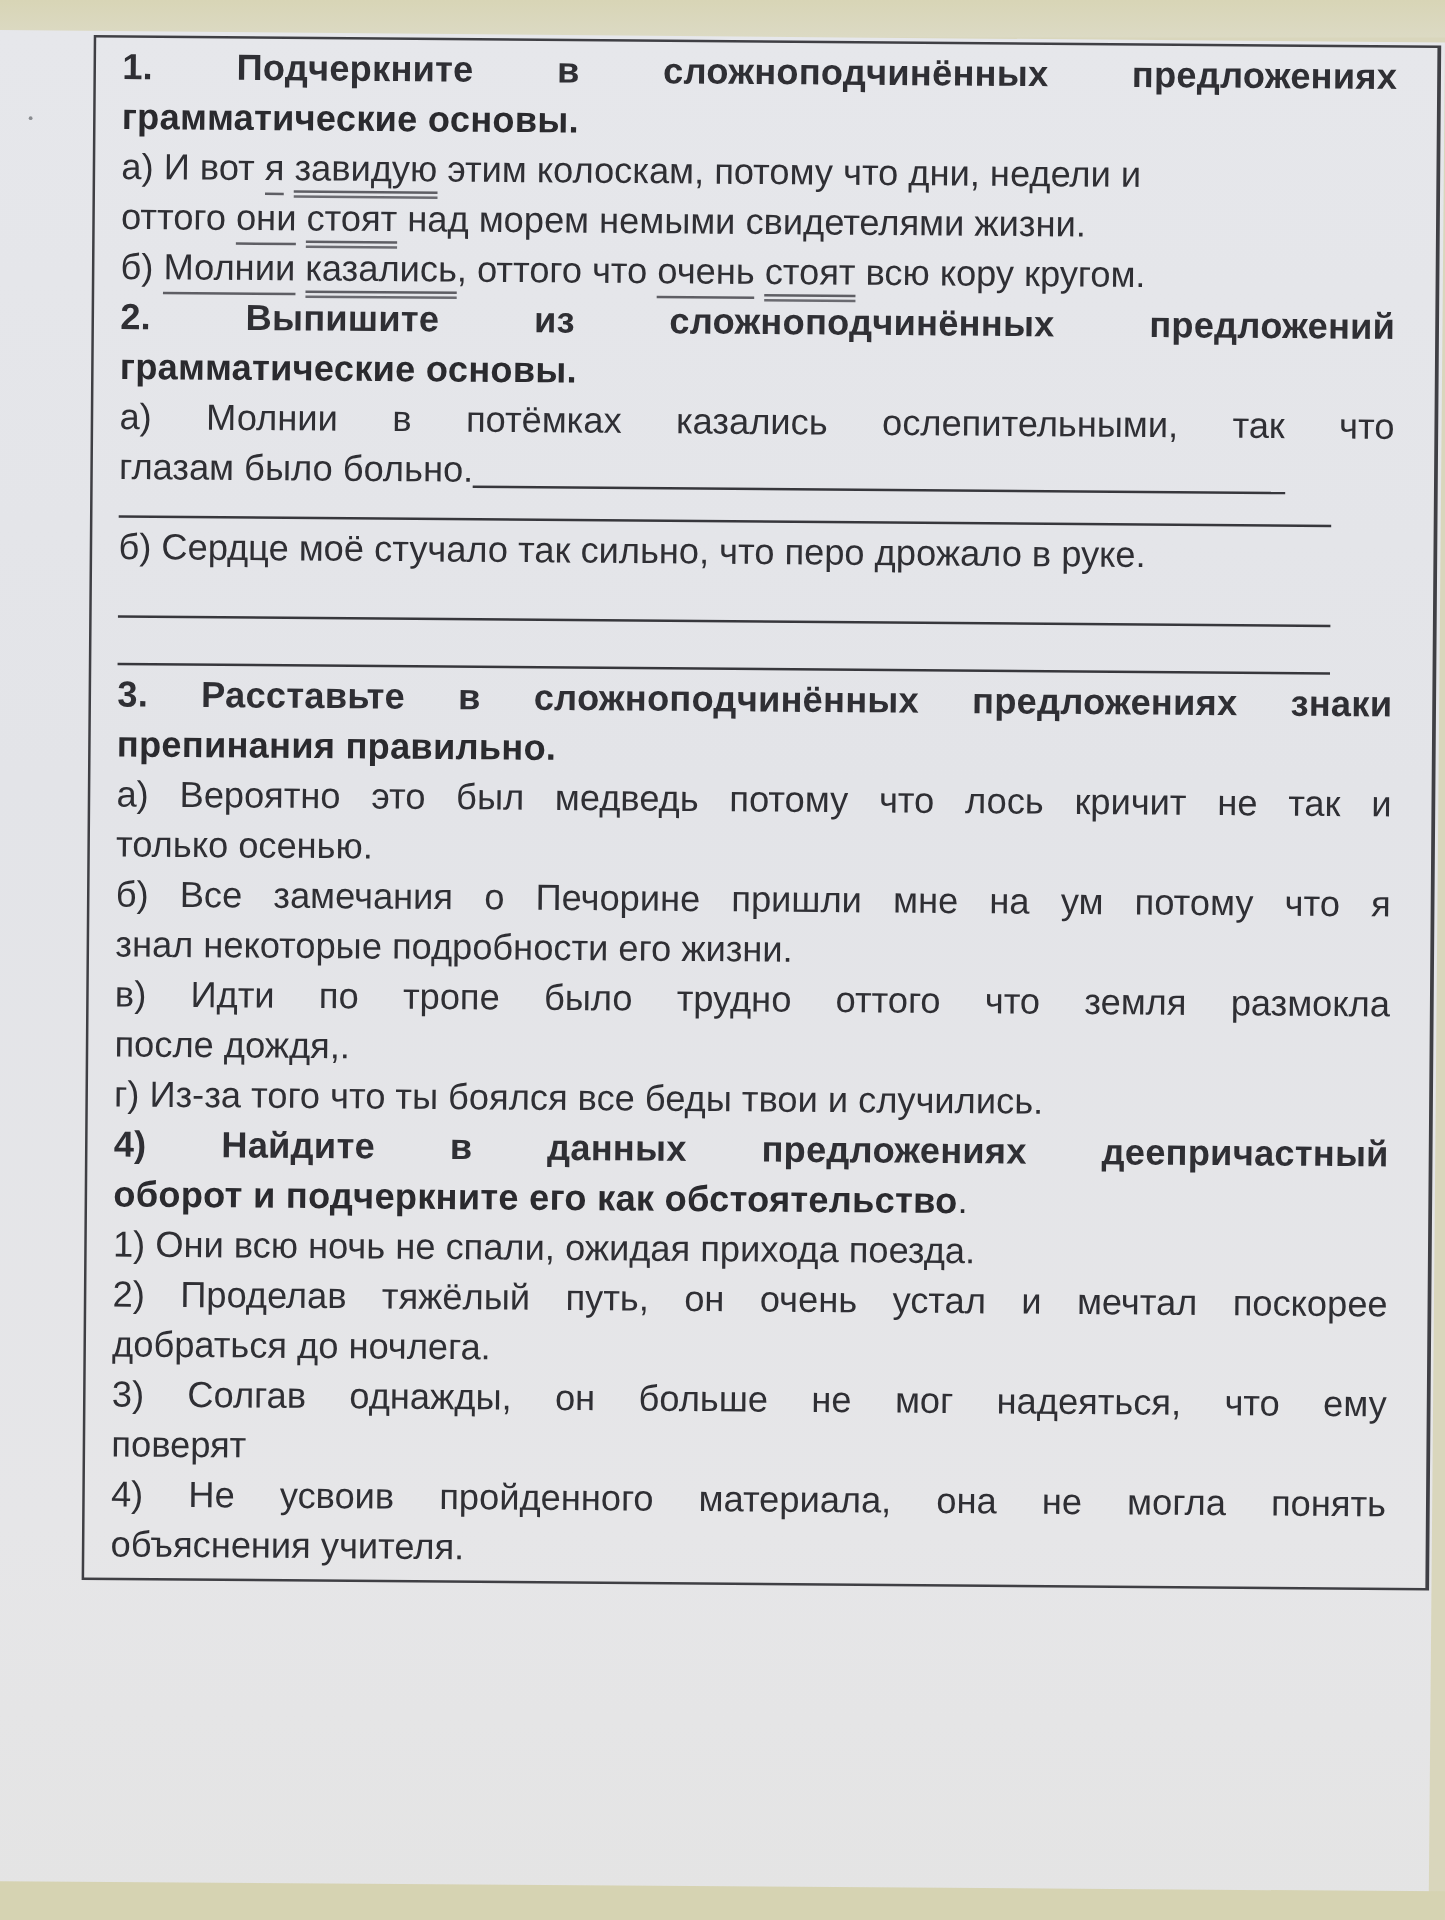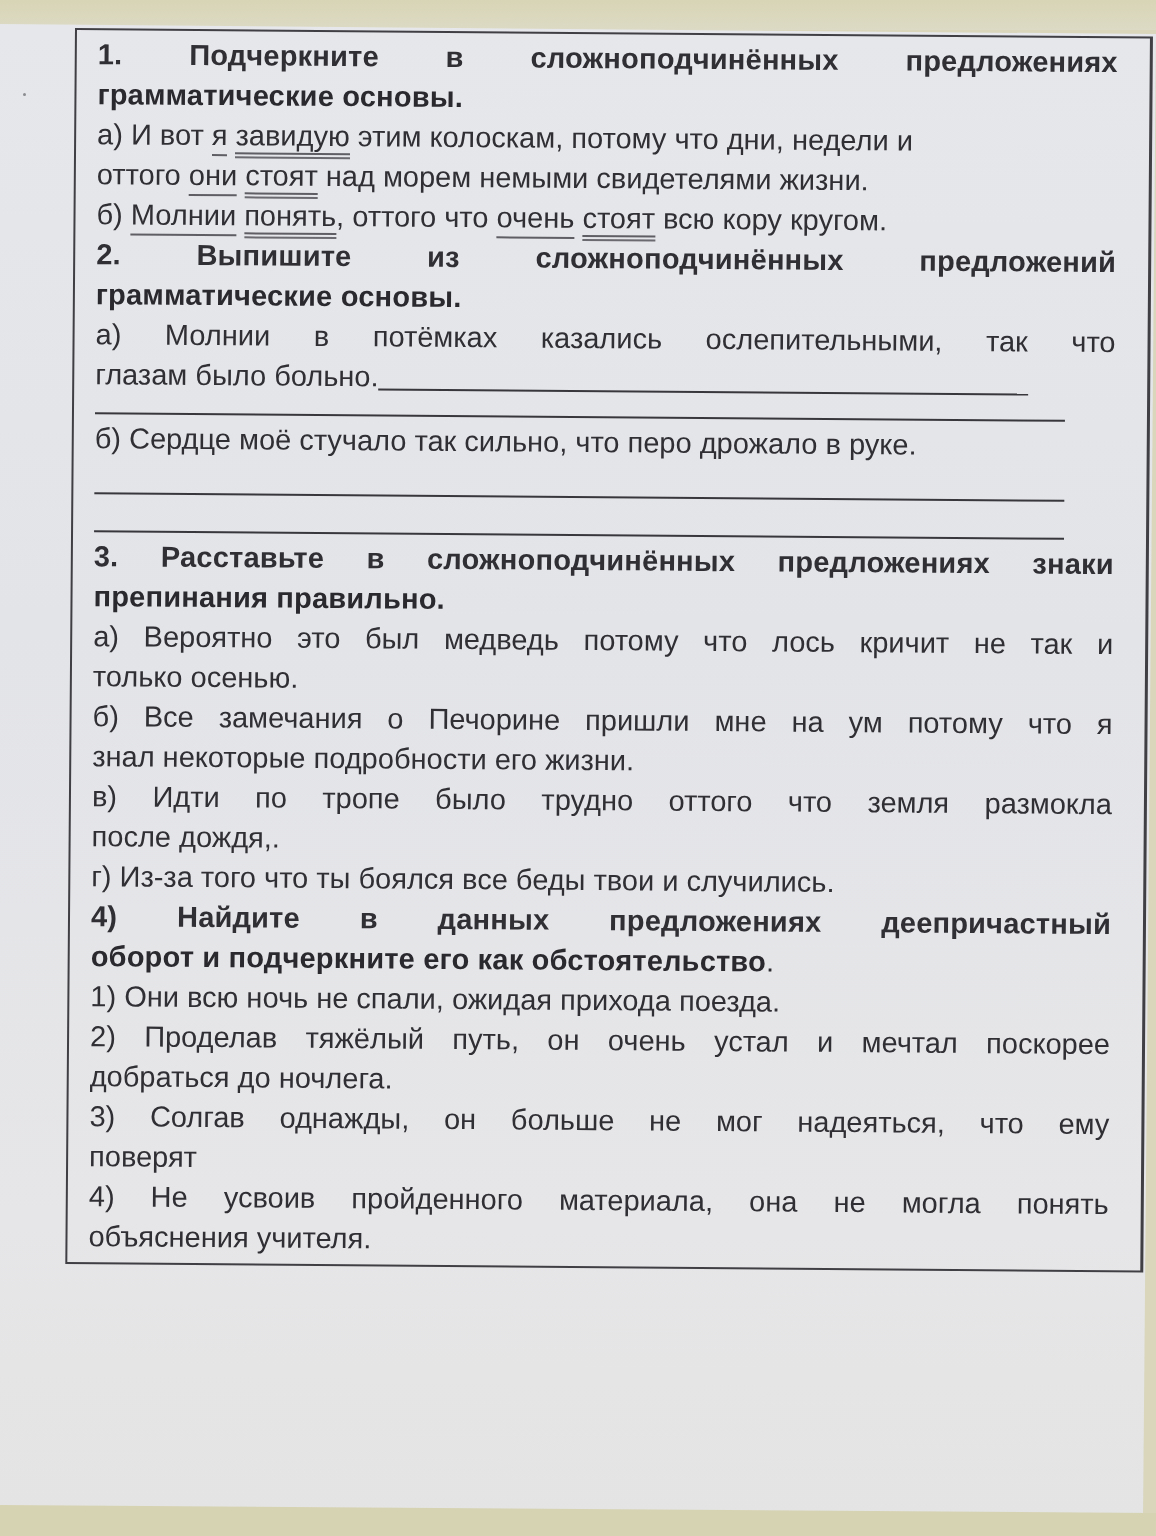--- a/index.html
+++ b/index.html
@@ -132,21 +132,21 @@
       <div class="line justify" style="font-weight:bold;">1.  Подчеркните  в  сложноподчинённых  предложениях</div>
       <div style="font-weight:bold;">грамматические основы.</div>
     </div>
     <div class="line">
       <span>а) И вот </span><span class="ul-single">я</span><span> </span><span class="ul-double">завидую</span><span> этим колоскам, потому что дни, недели и</span>
     </div>
     <div class="line">
       <span>оттого </span><span class="ul-single">они</span><span> </span><span class="ul-double">стоят</span><span> над морем немыми свидетелями жизни.</span>
     </div>
     <div class="line">
-      <span>б) </span><span class="ul-single">Молнии</span><span> </span><span class="ul-double">понять</span><span>, оттого что </span><span class="ul-single">очень</span><span> </span><span class="ul-double">стоят</span><span> всю кору кругом.</span>
+      <span>б) </span><span class="ul-single">Молнии</span><span> </span><span class="ul-double">казались</span><span>, оттого что </span><span class="ul-single">очень</span><span> </span><span class="ul-double">стоят</span><span> всю кору кругом.</span>
     </div>
   </section>
 
   <section>
     <div class="task-heading">
       <div class="line justify" style="font-weight:bold;">2.   Выпишите   из   сложноподчинённых   предложений</div>
       <div style="font-weight:bold;">грамматические основы.</div>
     </div>
     <div class="line justify">а)  Молнии  в  потёмках  казались  ослепительными,  так  что</div>
     <div class="line" style="display:flex; align-items:flex-end;">

